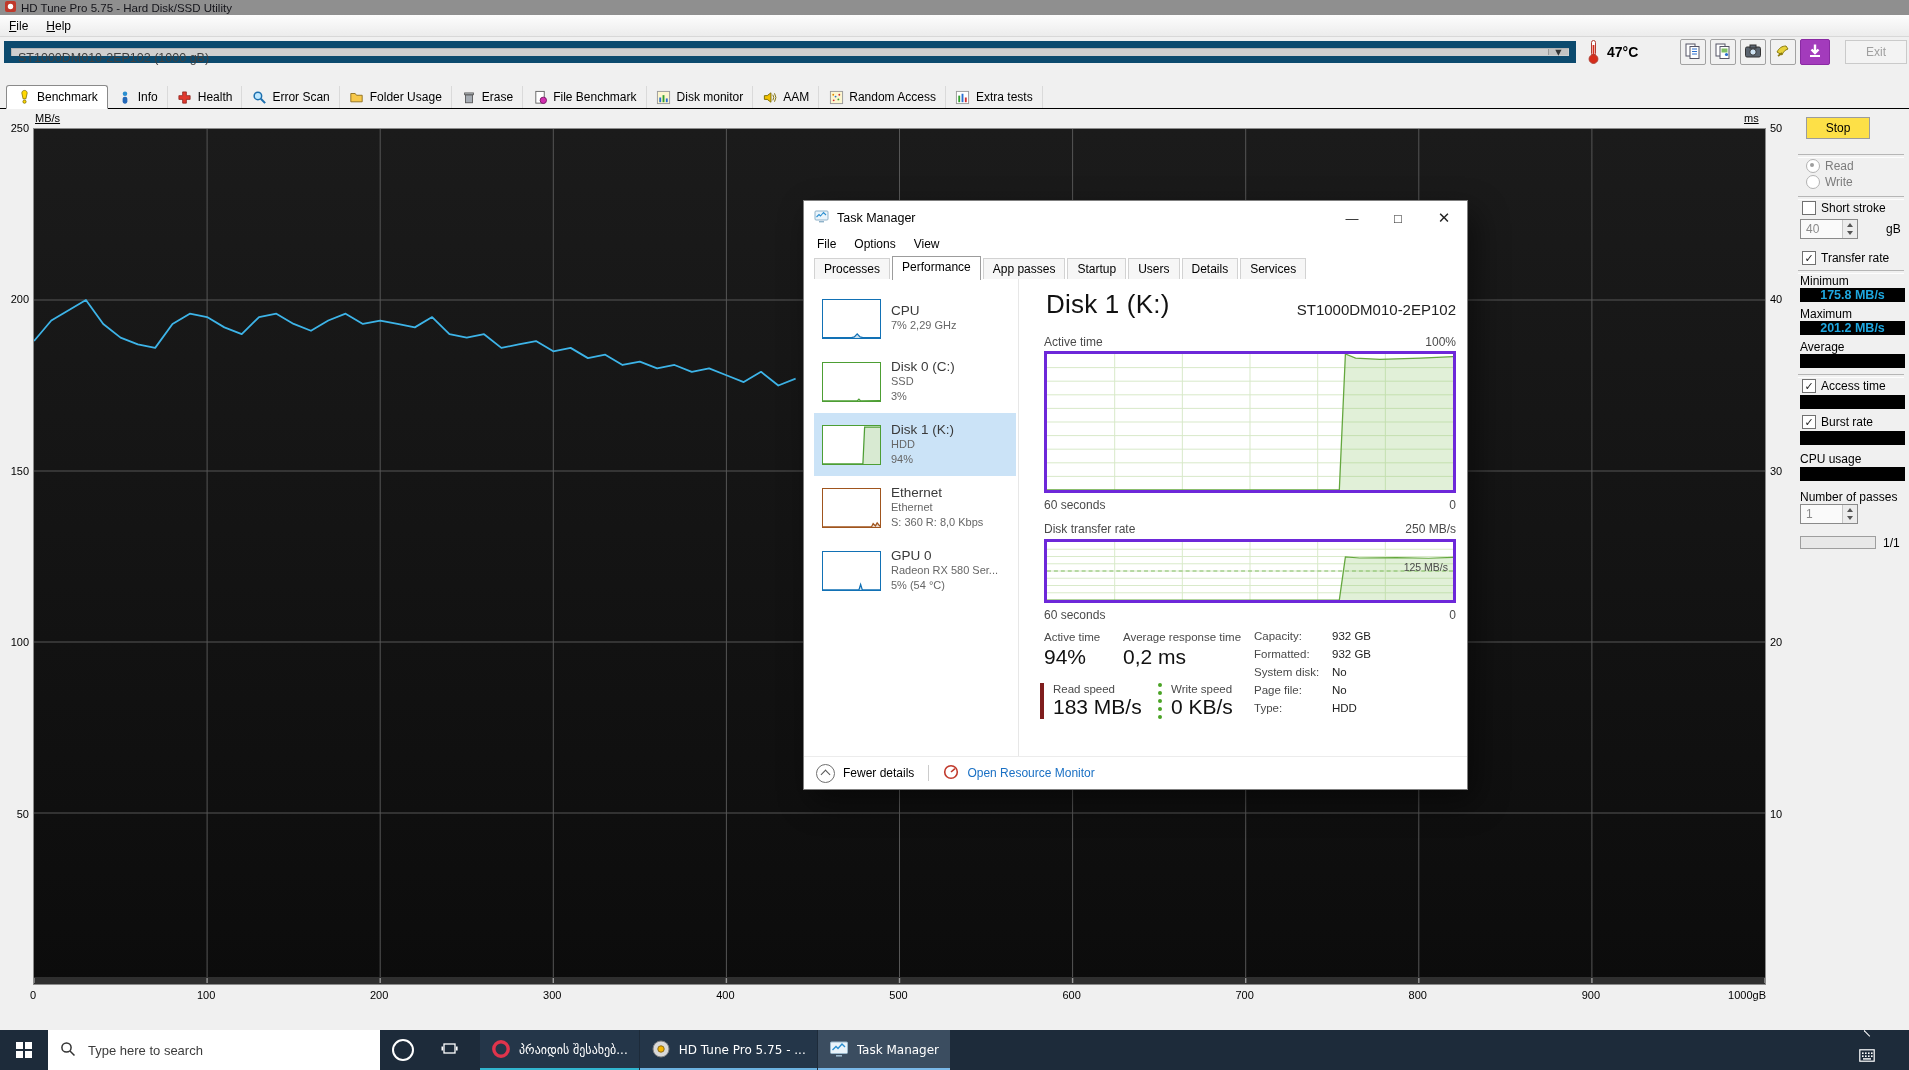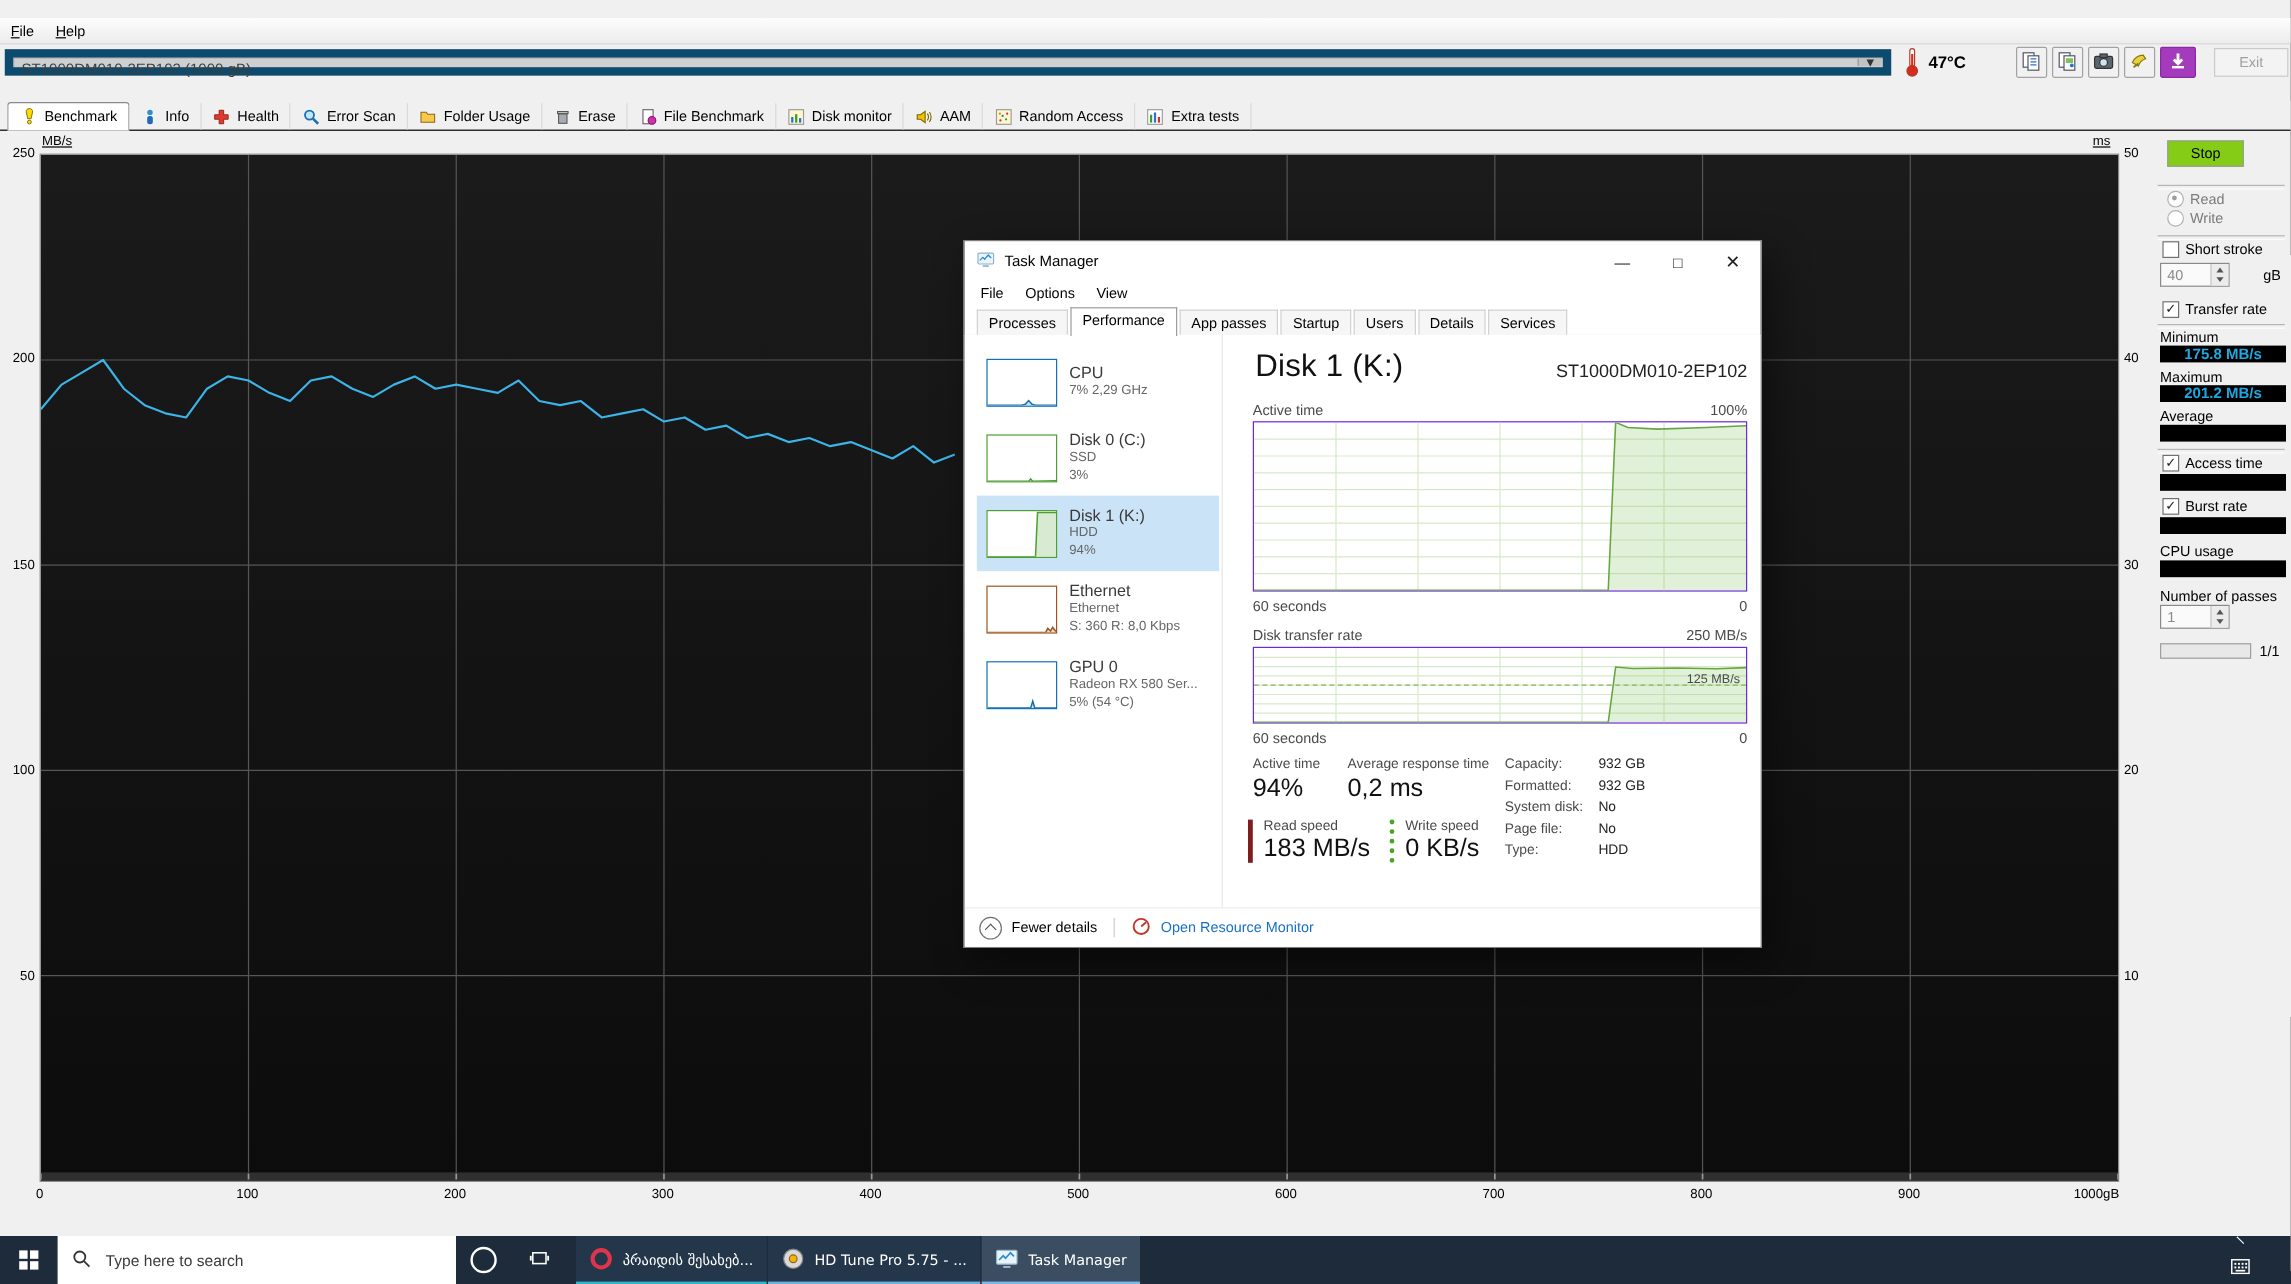--- a/index.html
+++ b/index.html
@@ -33,21 +33,21 @@
   .hd-tab.active{background:#fff;border:1px solid #8a8a8a;border-bottom:1px solid #fff;margin-bottom:-1px;
                  border-radius:3px 3px 0 0;height:24px;text-align:right;}
   
   #hd-chart{position:absolute;left:33px;top:128px;width:1733px;height:857px;background:linear-gradient(#1b1b1b,#0c0c0c);
             border:1px solid #8c8c8c;box-sizing:border-box;}
   #hd-chart svg{display:block;width:100%;height:100%;}
   #hd-labels span{position:absolute;font-size:11px;color:#000;}
   
   .hd-panel{position:absolute;left:1798px;top:112px;width:111px;height:450px;font-size:12px;}
   .hd-panel .pa{position:absolute;}
-  .p-stop{left:8px;top:5px;width:64px;height:22px;background:#84cc16;border:1px solid #9c9c9c;text-align:center;line-height:20px;box-sizing:border-box;}
+  .p-stop{left:8px;top:5px;width:64px;height:22px;background:#fde047;border:1px solid #9c9c9c;text-align:center;line-height:20px;box-sizing:border-box;}
   .phr{left:0;width:106px;height:2px;border-top:1px solid #b6b6b6;border-bottom:1px solid #fdfdfd;}
   .prow{display:flex;align-items:center;gap:5px;color:#7c7c7c;}
   .prow.dark{color:#000;}
   .radio{width:12px;height:12px;border:1px solid #b2b2b2;border-radius:50%;background:#fff;position:relative;flex:none;}
   .radio.sel::after{content:"";position:absolute;left:3px;top:3px;width:4px;height:4px;border-radius:50%;background:#9d9d9d;}
   .cb{width:12px;height:12px;border:1px solid #707070;background:#fff;flex:none;display:flex;align-items:center;justify-content:center;
       font-size:11px;line-height:11px;color:#222;}
   .valbox{left:2px;width:105px;height:14px;background:#000;color:#1ea7e0;font-weight:bold;font-size:12.5px;
           text-align:center;line-height:14px;}
   .spinner{left:2px;width:58px;height:20px;background:#fafafa;border:1px solid #8a8a8a;display:flex;box-sizing:border-box;}
@@ -75,21 +75,21 @@
   .thumb{width:57px;height:38px;background:#fff;border:1px solid #888;flex:none;}
   .thumb svg{display:block;width:100%;height:100%;}
   .tm-item-name{font-size:13.5px;color:#3a3a3a;}
   .tm-item-sub{font-size:11px;color:#666;line-height:1.4;}
   .tm-divider{position:absolute;left:214px;top:0;bottom:0;width:1px;background:#e7e7e7;}
   .tm-main{position:absolute;left:240px;top:0;width:412px;height:100%;}
   .tm-main .ma{position:absolute;}
   .tm-h1{left:2px;top:10px;font-size:26px;font-weight:300;color:#111;letter-spacing:.2px;}
   .tm-device{right:0;top:22px;font-size:15px;color:#222;}
   .lblrow{left:0;right:0;display:flex;justify-content:space-between;font-size:12px;color:#4a4a4a;}
-  .tmchart{left:0;width:412px;border:1px solid #6d28d9;box-sizing:border-box;background:#fff;}
+  .tmchart{left:0;width:412px;border:3px solid #6d28d9;box-sizing:border-box;background:#fff;}
   .tmchart svg{display:block;width:100%;height:100%;}
   .midlabel{position:absolute;right:5px;top:33%;font-size:10.5px;color:#4a4a4a;}
   .stat-label{font-size:11.5px;color:#4a4a4a;}
   .stat-value{font-size:21px;font-weight:300;color:#111;}
   .speedblk{padding-left:9px;}
   .speedblk.solid{border-left:4px solid #7f1d1d;}
   .speedblk.dotted{border-left:4px dotted #4aa325;}
   #tm-statright .srow{height:18px;}
   #tm-statright .k{display:inline-block;width:78px;font-size:11.5px;color:#4a4a4a;}
   #tm-statright .v{font-size:11.5px;color:#222;}
@@ -117,20 +117,27 @@
   .tb-app .lab{overflow:hidden;text-overflow:clip;}
   .tb-tray{margin-left:auto;display:flex;align-items:center;gap:15px;padding-right:12px;flex-direction:column;}
   .tray-chev{width:7px;height:7px;border-left:1.6px solid #fff;border-top:1.6px solid #fff;transform:rotate(45deg);margin-top:3px;}
   .clock{text-align:center;font-size:12px;line-height:1.3;}
 </style>
 </head>
 <body>
 
 <div class="screen">
 
+  <div class="hd-titlebar">
+    <span><svg width="11" height="11">
+          <rect width="11" height="11" rx="2" fill="#c0392b"></rect>
+          <circle cx="5.5" cy="5.5" r="2.7" fill="#fff"></circle>
+        </svg></span>
+    <span>HD Tune Pro 5.75 - Hard Disk/SSD Utility</span>
+  </div>
 
   <div class="hd-menubar">
     <span class="mi">File</span>
     <span class="mi">Help</span>
   </div>
 
   <div class="hd-driverow">
     <div class="combo">
       <span>ST1000DM010-2EP102 (1000 gB)</span>
       <span class="arrowbox">▾</span>

